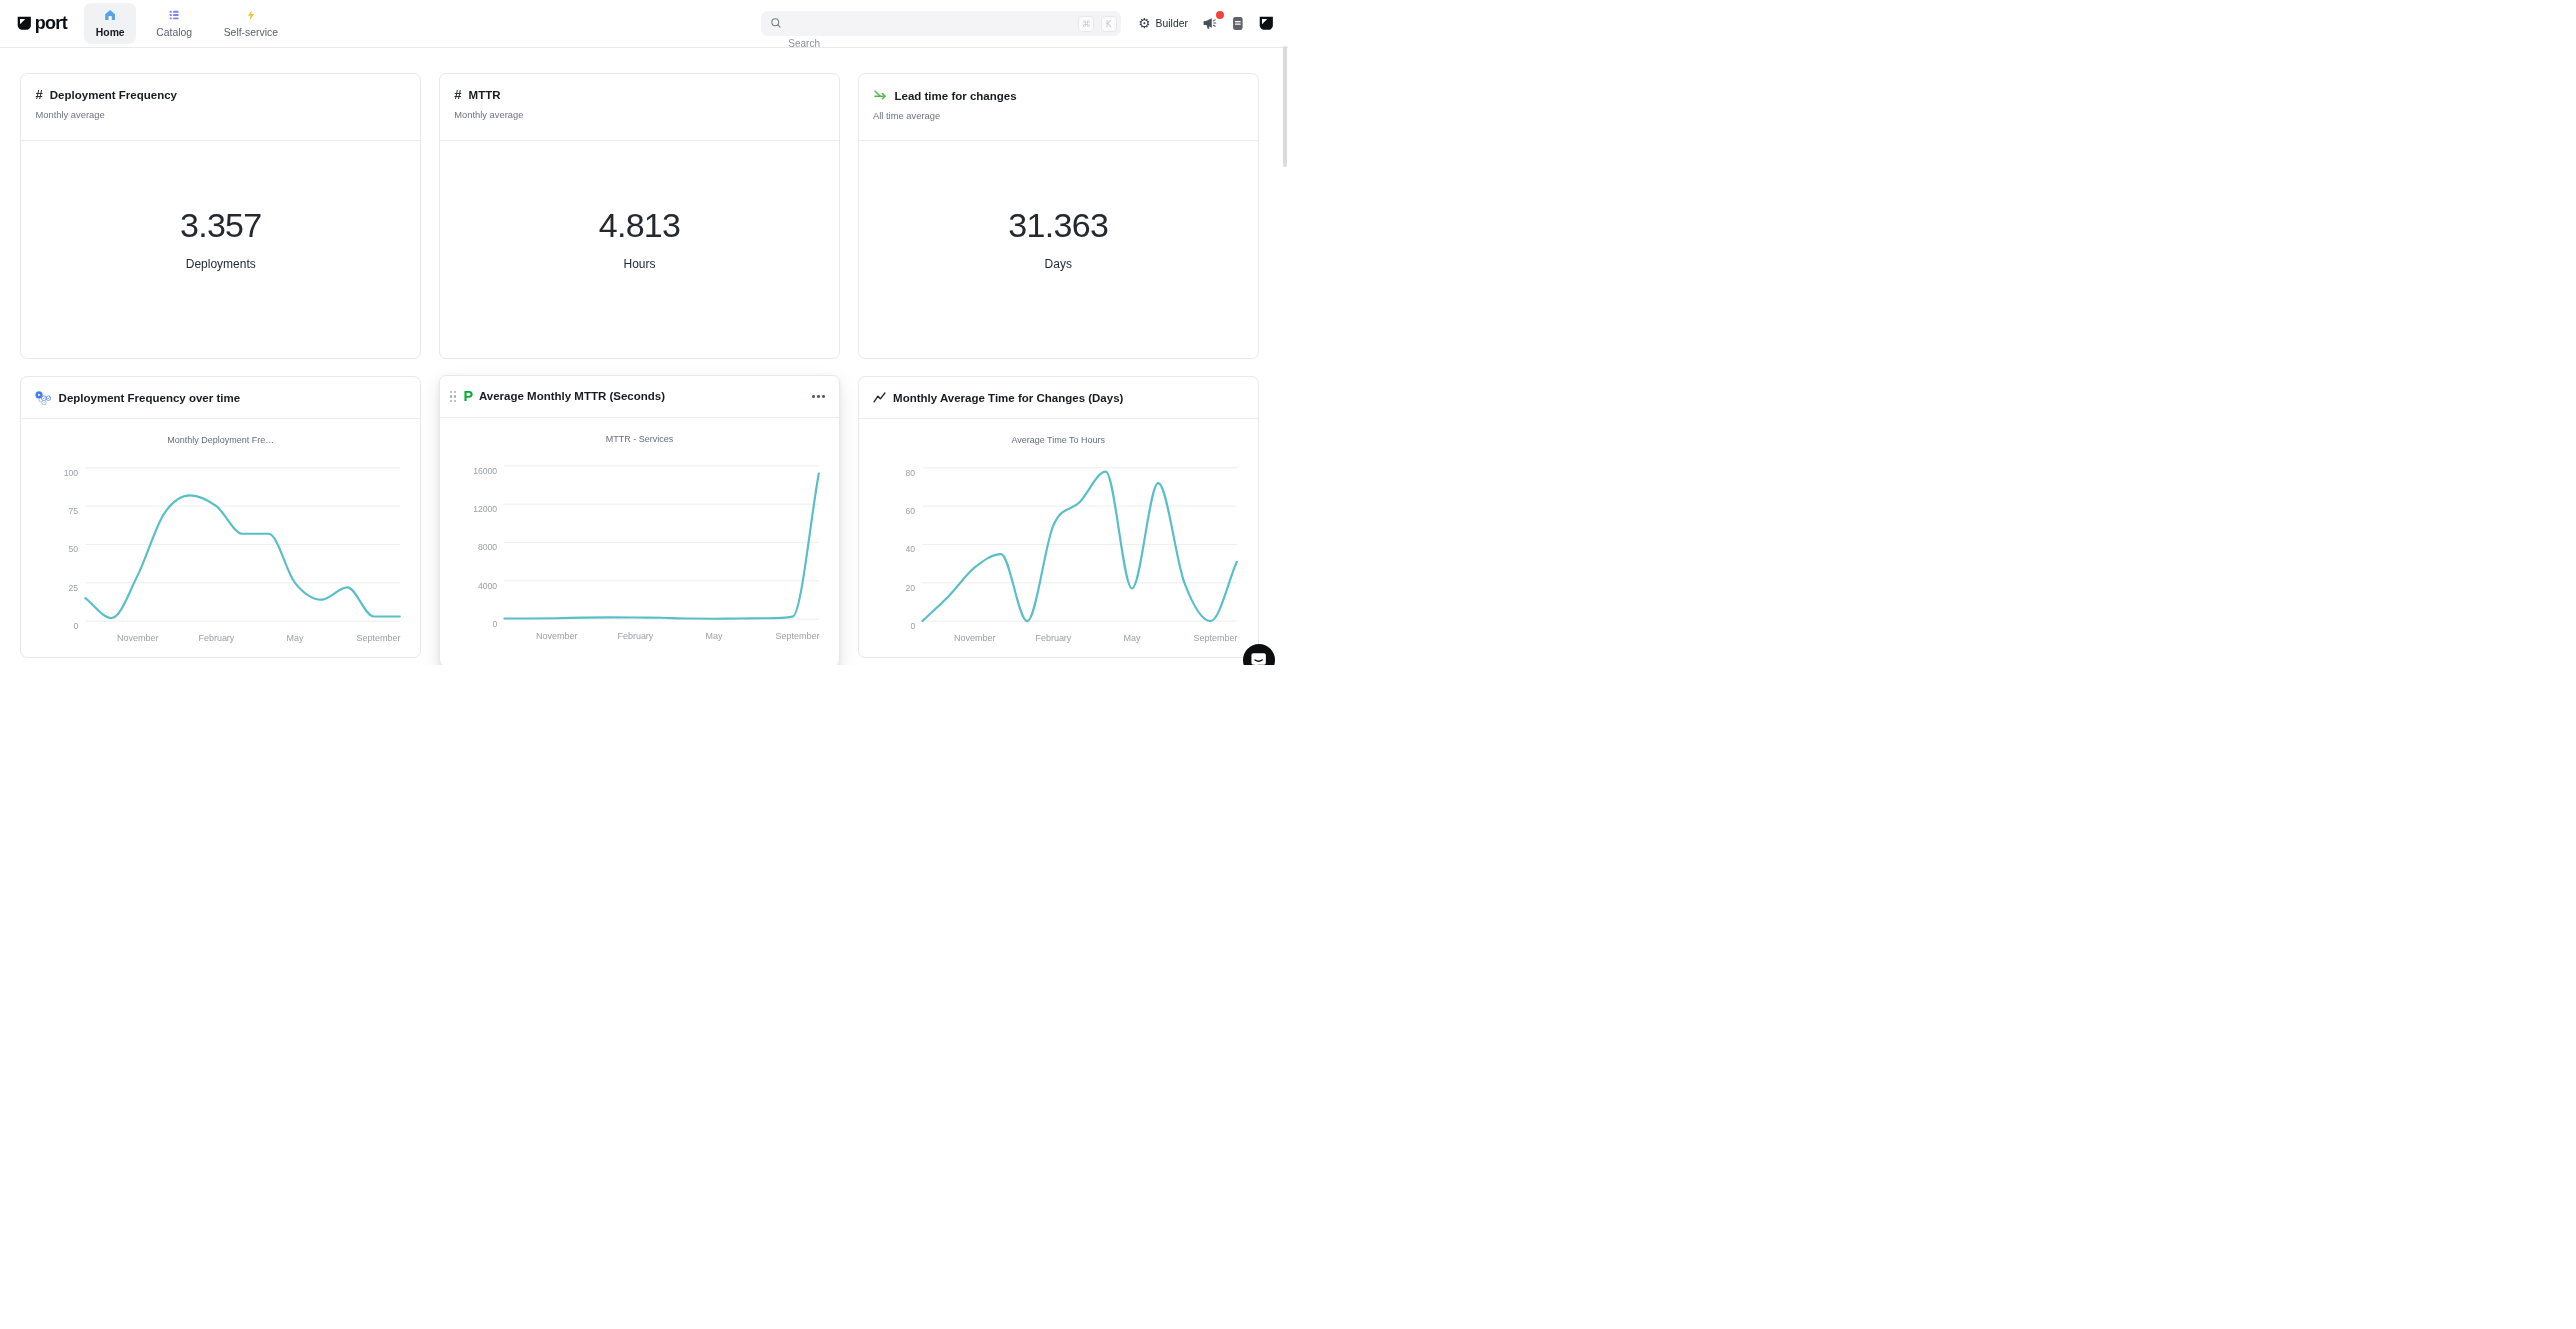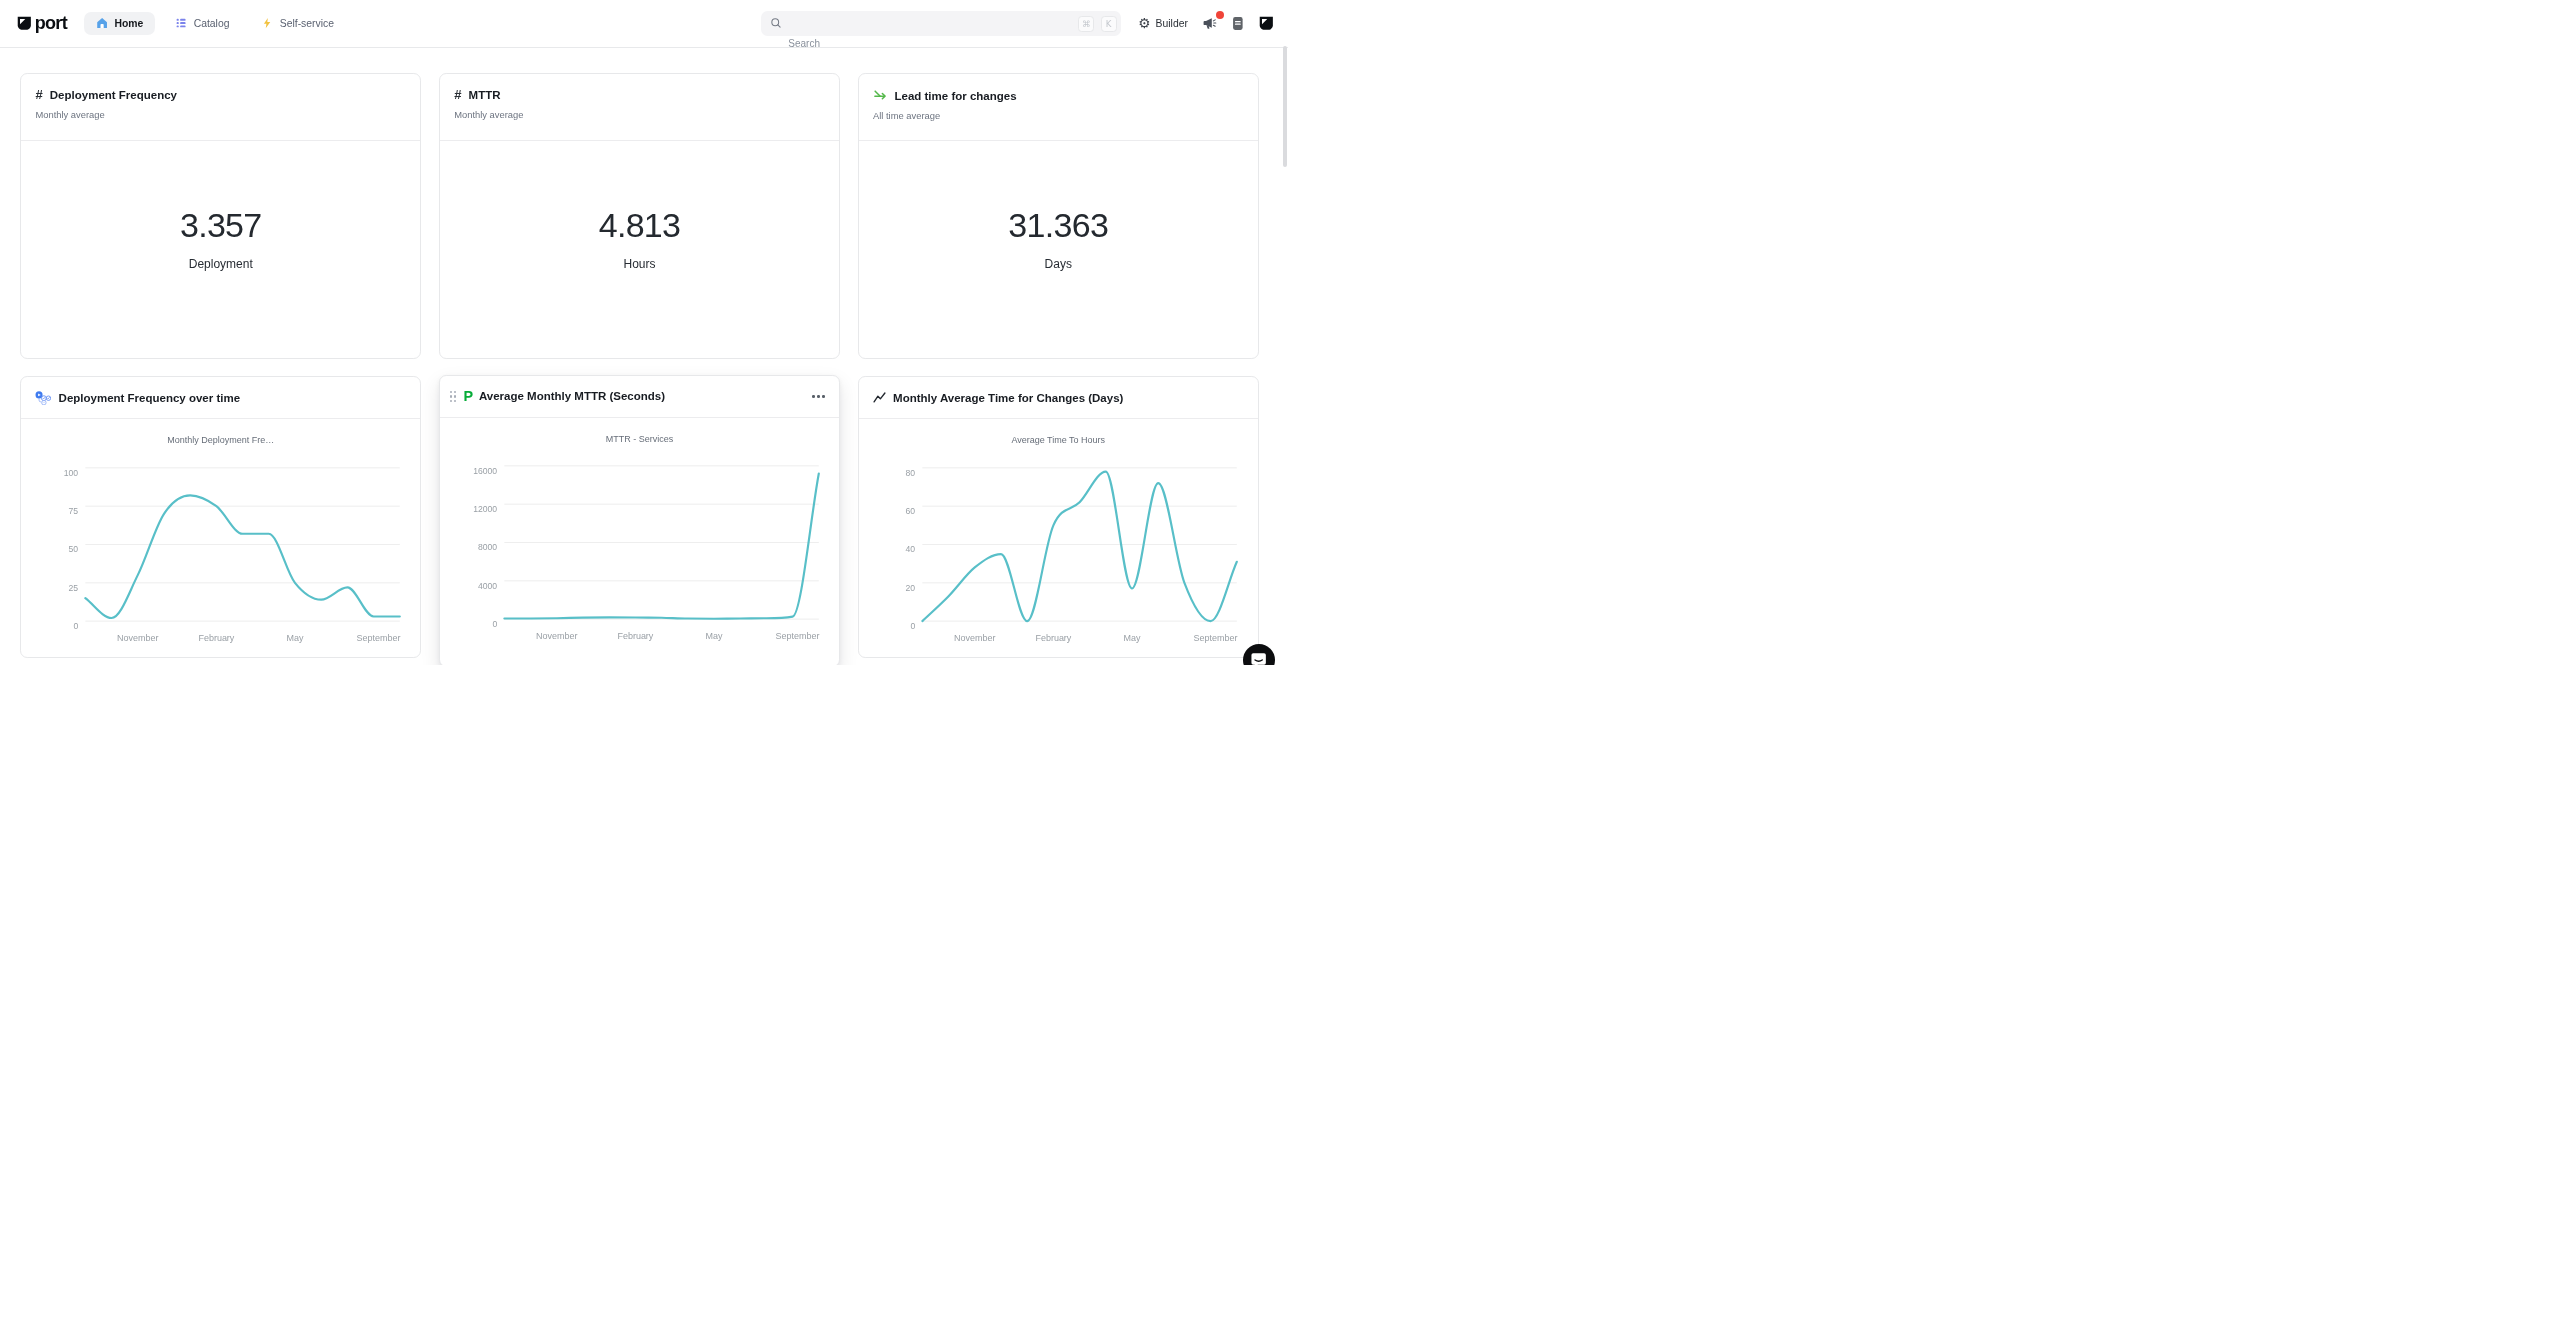--- a/index.html
+++ b/index.html
@@ -21,21 +21,21 @@
     background: #fff;
     position: relative;
     z-index: 5;
   }
   .logo { display:flex; align-items:center; gap:2.2px; margin-right:17.3px; }
   .logo-text { font-size:18px; font-weight:700; letter-spacing:-0.7px; color:#0b0e12; }
   .nav { display:flex; align-items:center; gap:8.6px; }
   .nav-item {
     display:flex; align-items:center; gap:6.5px;
     padding:5.8px 11.5px; border-radius:7.2px;
-    font-size:10.4px; color:#5a6170; cursor:pointer; white-space:nowrap;
+    font-size:10.4px; color:#5a6170; cursor:pointer; white-space:nowrap;flex-direction:column;
   }
   .nav-item.active { background:#f1f2f4; color:#16191e; font-weight:700; }
   .spacer { flex:1; }
   .search {
     width:360px; height:24.5px; background:#f4f4f6; border-radius:6.5px;
     display:flex; align-items:center; gap:6.5px; padding:0 4.3px 0 8.6px; margin-right:17.3px;
   }
   .search .ph { color:#8a919c; font-size:10px; flex:1;margin-top:40px; }
   .kbd {
     width:16px; height:16px; border:0.7px solid #e7e8ea; background:#fbfbfc;
@@ -183,21 +183,21 @@
     <article class="card kpi-card">
       <div class="kpi-head">
         <div class="title-row">
           <span class="hash-glyph">#</span>
           <span>Deployment Frequency</span>
         </div>
         <div class="kpi-sub">Monthly average</div>
       </div>
       <div class="kpi-body">
         <div class="kpi-value">3.357</div>
-        <div class="kpi-unit">Deployment</div>
+        <div class="kpi-unit">Deployments</div>
       </div>
     </article>
 
     <article class="card kpi-card">
       <div class="kpi-head">
         <div class="title-row">
           <span class="hash-glyph">#</span>
           <span>MTTR</span>
         </div>
         <div class="kpi-sub">Monthly average</div>

